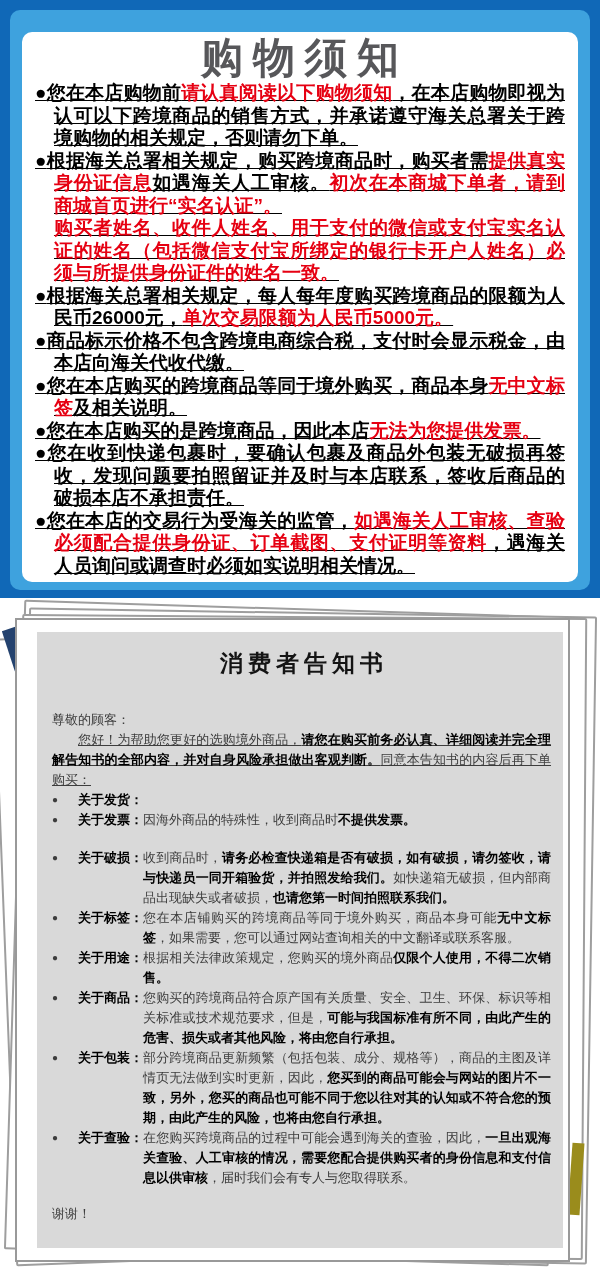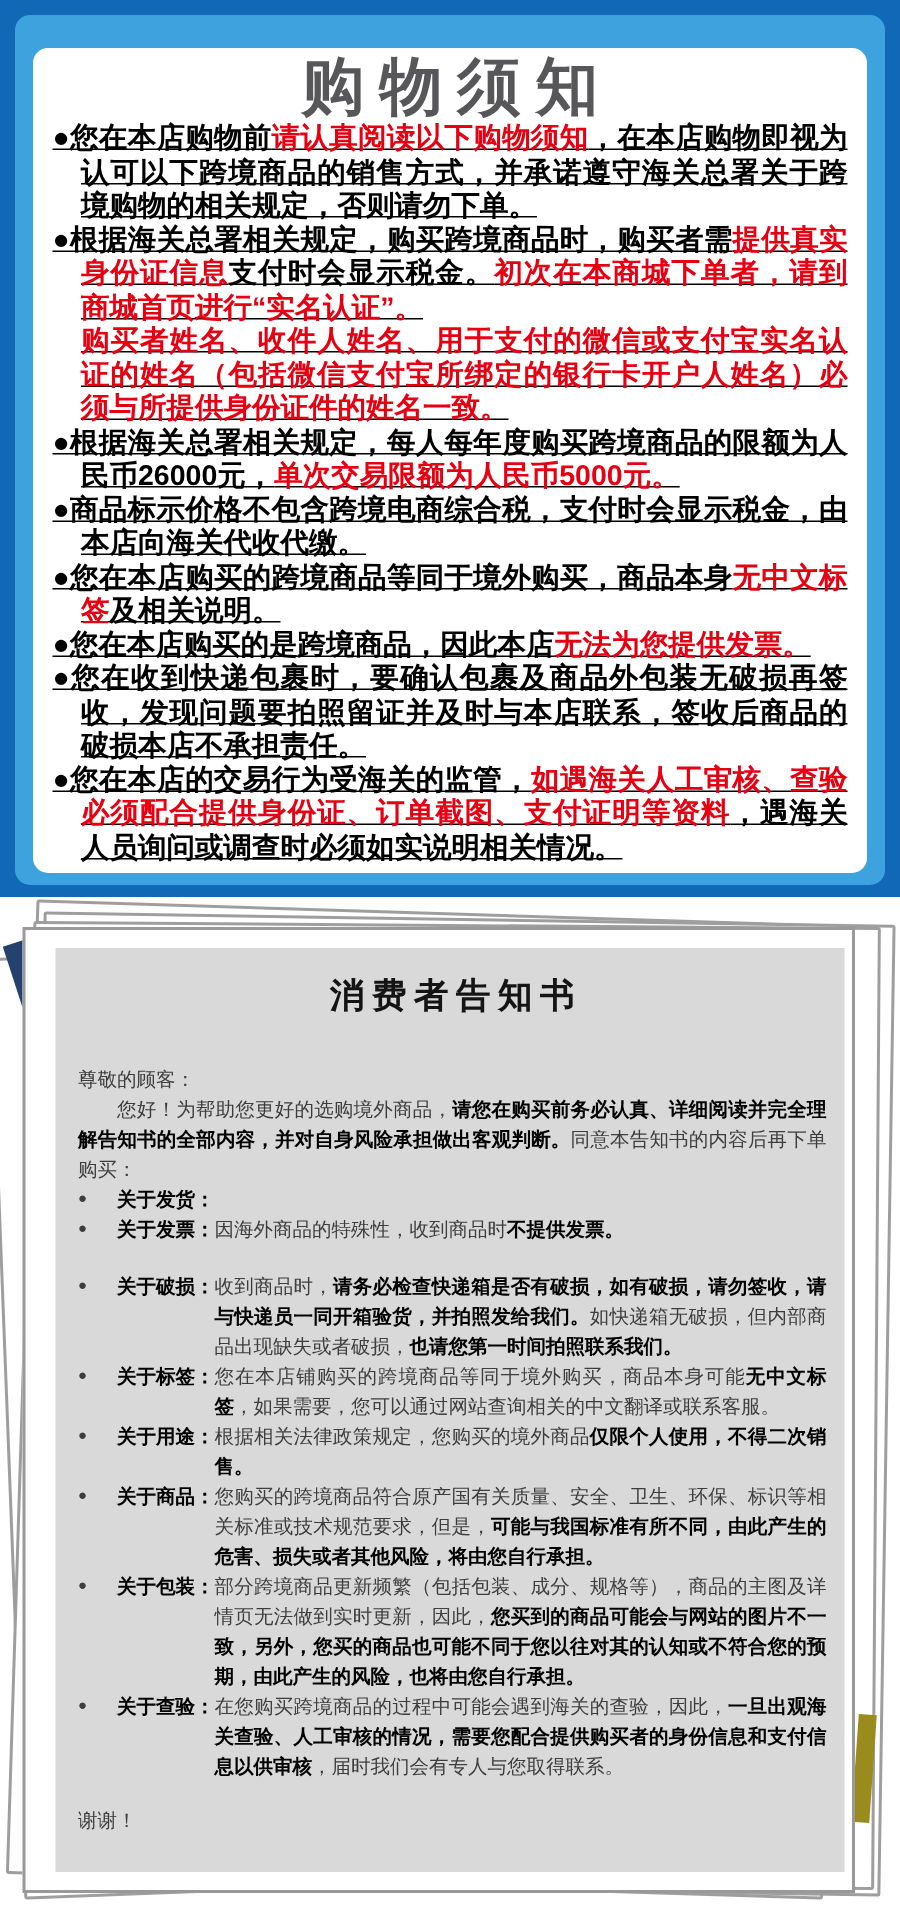--- a/index.html
+++ b/index.html
@@ -44,39 +44,39 @@
     padding:12px 5px 12px 20px; z-index:10;
   }
   .gray-panel { width:100%; height:100%; box-sizing:border-box; background:#d9d9d9; padding:8px 12px 20px 15px; overflow:hidden; }
   .n2-title {
     margin:14px 0 36px 0; text-align:center;
     font-family:"Liberation Serif", serif;
     font-size:23px; font-weight:bold; color:#141414; letter-spacing:5px; text-indent:5px;
   }
   .n2-body { font-size:13px; line-height:20px; color:#3d3d3d; }
   .n2-salutation { margin:0; }
-  .n2-intro { margin:0; text-indent:2em; text-align:justify; }
+  .n2-intro { margin:0; text-indent:2em; text-align:justify;text-decoration:underline; }
   .seg-bold { font-weight:bold; color:#000; }
   .n2-item { display:flex; align-items:flex-start; margin:0; }
   .n2-item.gap-above { margin-top:18px; }
   .n2-bullet { flex:none; width:26px; font-size:10px; line-height:20px; }
   .n2-label { flex:none; font-weight:bold; color:#000; white-space:nowrap; }
   .n2-content { flex:1; text-align:justify; }
   .n2-closing { margin:16px 0 0 0; }
 </style>
 </head>
 <body>
 
 <div class="sec1">
   <div class="sec1-light">
     <div class="sec1-card">
       <h1 class="n1-title">购物须知</h1>
       <div class="n1-list">
         <p class="n1-item"><span class="n1-bullet">●</span><span><span>您在本店购物前</span><span class="seg-red">请认真阅读以下购物须知</span><span>，在本店购物即视为认可以下跨境商品的销售方式，并承诺遵守海关总署关于跨境购物的相关规定，否则请勿下单。</span></span></p>
-        <p class="n1-item"><span class="n1-bullet">●</span><span><span>根据海关总署相关规定，购买跨境商品时，购买者需</span><span class="seg-red">提供真实身份证信息</span><span>支付时会显示税金。</span><span class="seg-red">初次在本商城下单者，请到商城首页进行“实名认证”。</span><br><span class="seg-red">购买者姓名、收件人姓名、用于支付的微信或支付宝实名认证的姓名（包括微信支付宝所绑定的银行卡开户人姓名）必须与所提供身份证件的姓名一致。</span></span></p>
+        <p class="n1-item"><span class="n1-bullet">●</span><span><span>根据海关总署相关规定，购买跨境商品时，购买者需</span><span class="seg-red">提供真实身份证信息</span><span>如遇海关人工审核。</span><span class="seg-red">初次在本商城下单者，请到商城首页进行“实名认证”。</span><br><span class="seg-red">购买者姓名、收件人姓名、用于支付的微信或支付宝实名认证的姓名（包括微信支付宝所绑定的银行卡开户人姓名）必须与所提供身份证件的姓名一致。</span></span></p>
         <p class="n1-item"><span class="n1-bullet">●</span><span><span>根据海关总署相关规定，每人每年度购买跨境商品的限额为人民币26000元，</span><span class="seg-red">单次交易限额为人民币5000元。</span></span></p>
         <p class="n1-item"><span class="n1-bullet">●</span><span><span>商品标示价格不包含跨境电商综合税，支付时会显示税金，由本店向海关代收代缴。</span></span></p>
         <p class="n1-item"><span class="n1-bullet">●</span><span><span>您在本店购买的跨境商品等同于境外购买，商品本身</span><span class="seg-red">无中文标签</span><span>及相关说明。</span></span></p>
         <p class="n1-item"><span class="n1-bullet">●</span><span><span>您在本店购买的是跨境商品，因此本店</span><span class="seg-red">无法为您提供发票。</span></span></p>
         <p class="n1-item"><span class="n1-bullet">●</span><span><span>您在收到快递包裹时，要确认包裹及商品外包装无破损再签收，发现问题要拍照留证并及时与本店联系，签收后商品的破损本店不承担责任。</span></span></p>
         <p class="n1-item"><span class="n1-bullet">●</span><span><span>您在本店的交易行为受海关的监管，</span><span class="seg-red">如遇海关人工审核、查验必须配合提供身份证、订单截图、支付证明等资料</span><span>，遇海关人员询问或调查时必须如实说明相关情况。</span></span></p>
       </div>
     </div>
   </div>
 </div>

